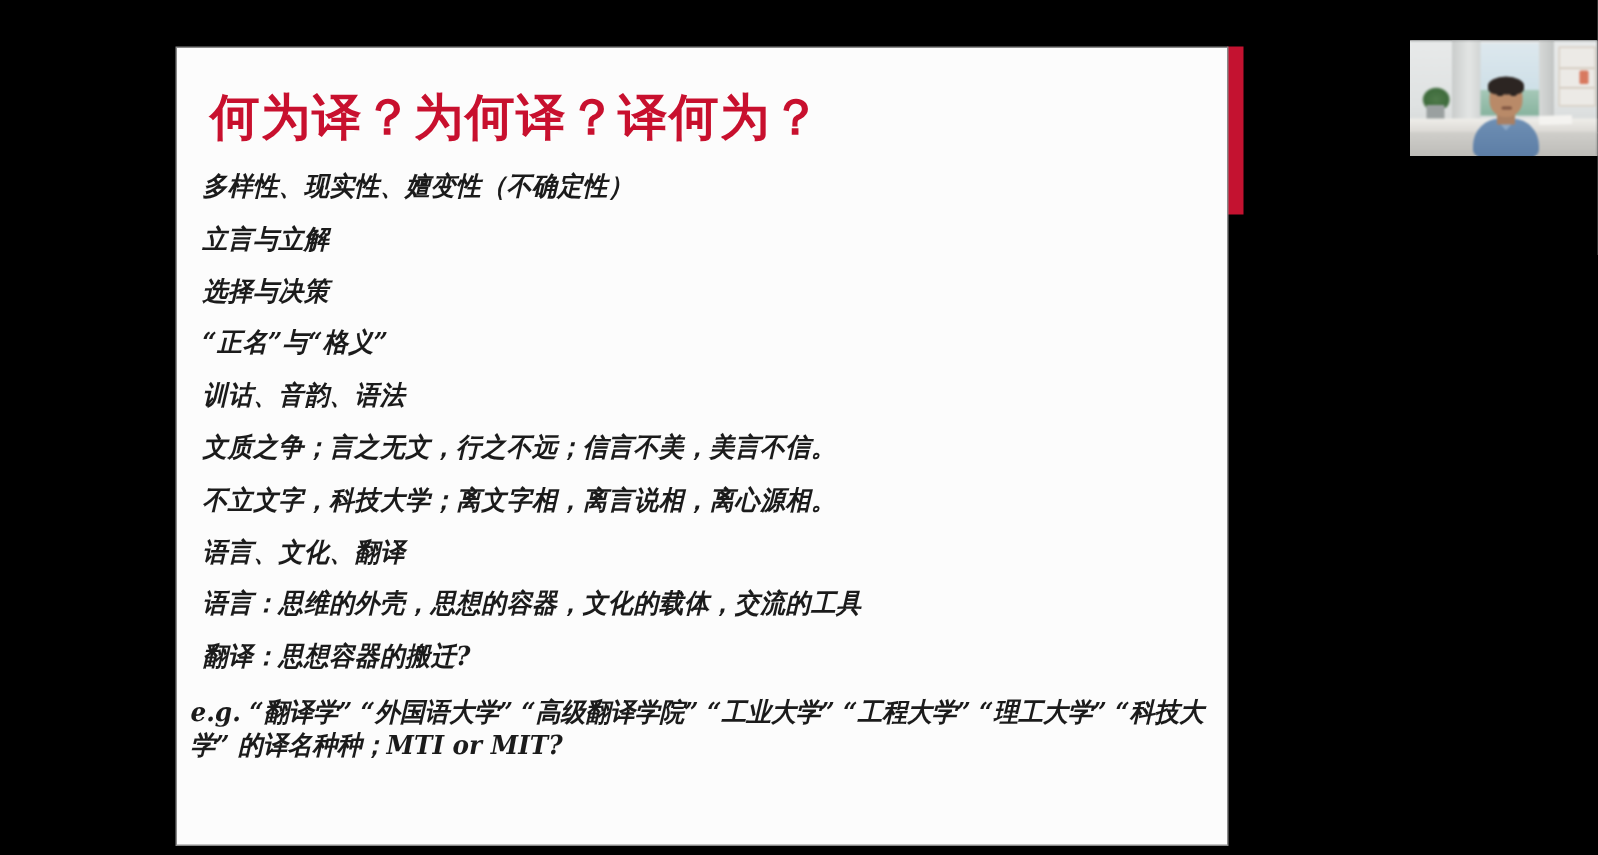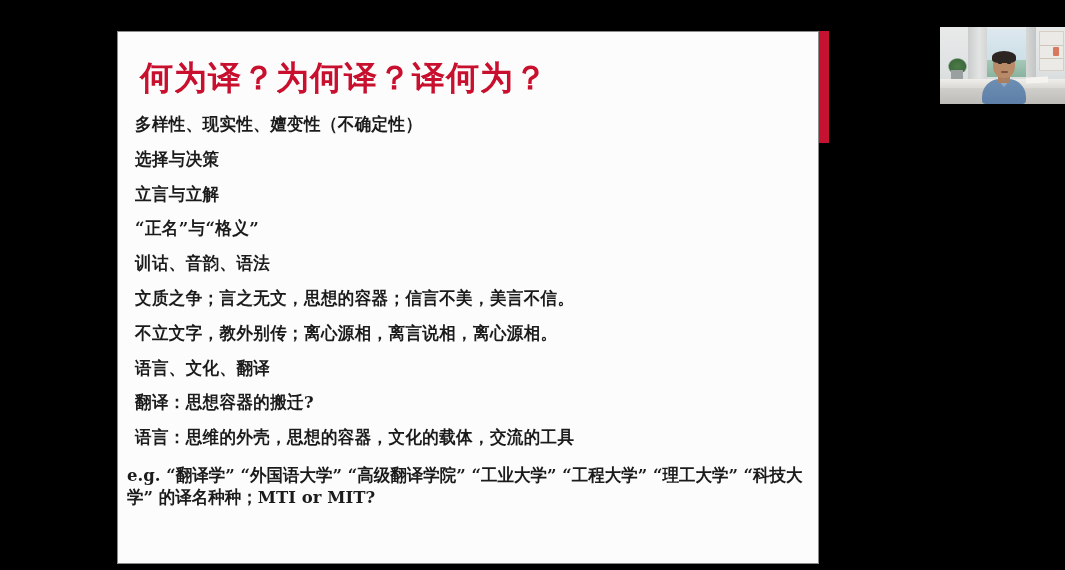--- a/index.html
+++ b/index.html
@@ -57,20 +57,21 @@
     letter-spacing: 1px;
     white-space: nowrap;
     font-family: Liberation Mono, monospace;
   }
 
   #body-lines {
     position: absolute;
     left: 9px;
     top: 85px;
     right: 10px;
+    font-style: italic;
   }
 
   .line {
     color: #1b1b1b;
     font-size: 16.5px;
     font-weight: 700;
     line-height: 1.0;
     margin: 0 0 18.3px 0;
     white-space: nowrap;
     font-family: "DejaVu Serif", "Liberation Serif", serif;
@@ -221,29 +222,29 @@
 <div id="stage">
 
   <div id="accent-bar"></div>
 
   <div id="slide">
 
     <div id="slide-title">何为译？为何译？译何为？</div>
 
     <div id="body-lines">
       <p class="line indent">多样性、现实性、嬗变性（不确定性）</p>
+      <p class="line indent">立言与立解</p>
       <p class="line indent">选择与决策</p>
-      <p class="line indent">立言与立解</p>
       <p class="line indent">“正名”与“格义”</p>
       <p class="line indent">训诂、音韵、语法</p>
-      <p class="line indent">文质之争；言之无文，思想的容器；信言不美，美言不信。</p>
-      <p class="line indent">不立文字，教外别传；离心源相，离言说相，离心源相。</p>
+      <p class="line indent">文质之争；言之无文，行之不远；信言不美，美言不信。</p>
+      <p class="line indent">不立文字，科技大学；离文字相，离言说相，离心源相。</p>
       <p class="line indent">语言、文化、翻译</p>
+      <p class="line indent">语言：思维的外壳，思想的容器，文化的载体，交流的工具</p>
       <p class="line indent">翻译：思想容器的搬迁?</p>
-      <p class="line indent">语言：思维的外壳，思想的容器，文化的载体，交流的工具</p>
       <p class="line eg wrap">e.g. “翻译学” “外国语大学” “高级翻译学院” “工业大学” “工程大学” “理工大学” “科技大学” 的译名种种；MTI or MIT?</p>
     </div>
 
   </div>
 
   <div id="video-tile">
     <div class="vid-layer v-wall"></div>
     <div class="vid-layer v-window"></div>
     <div class="vid-layer v-window-green"></div>
     <div class="vid-layer v-curtain-l"></div>

